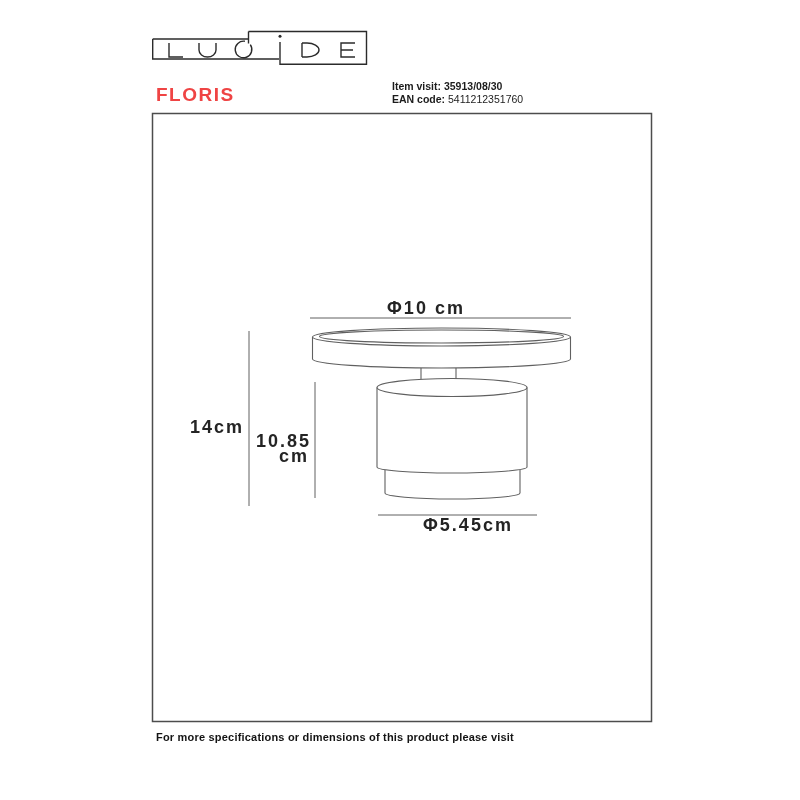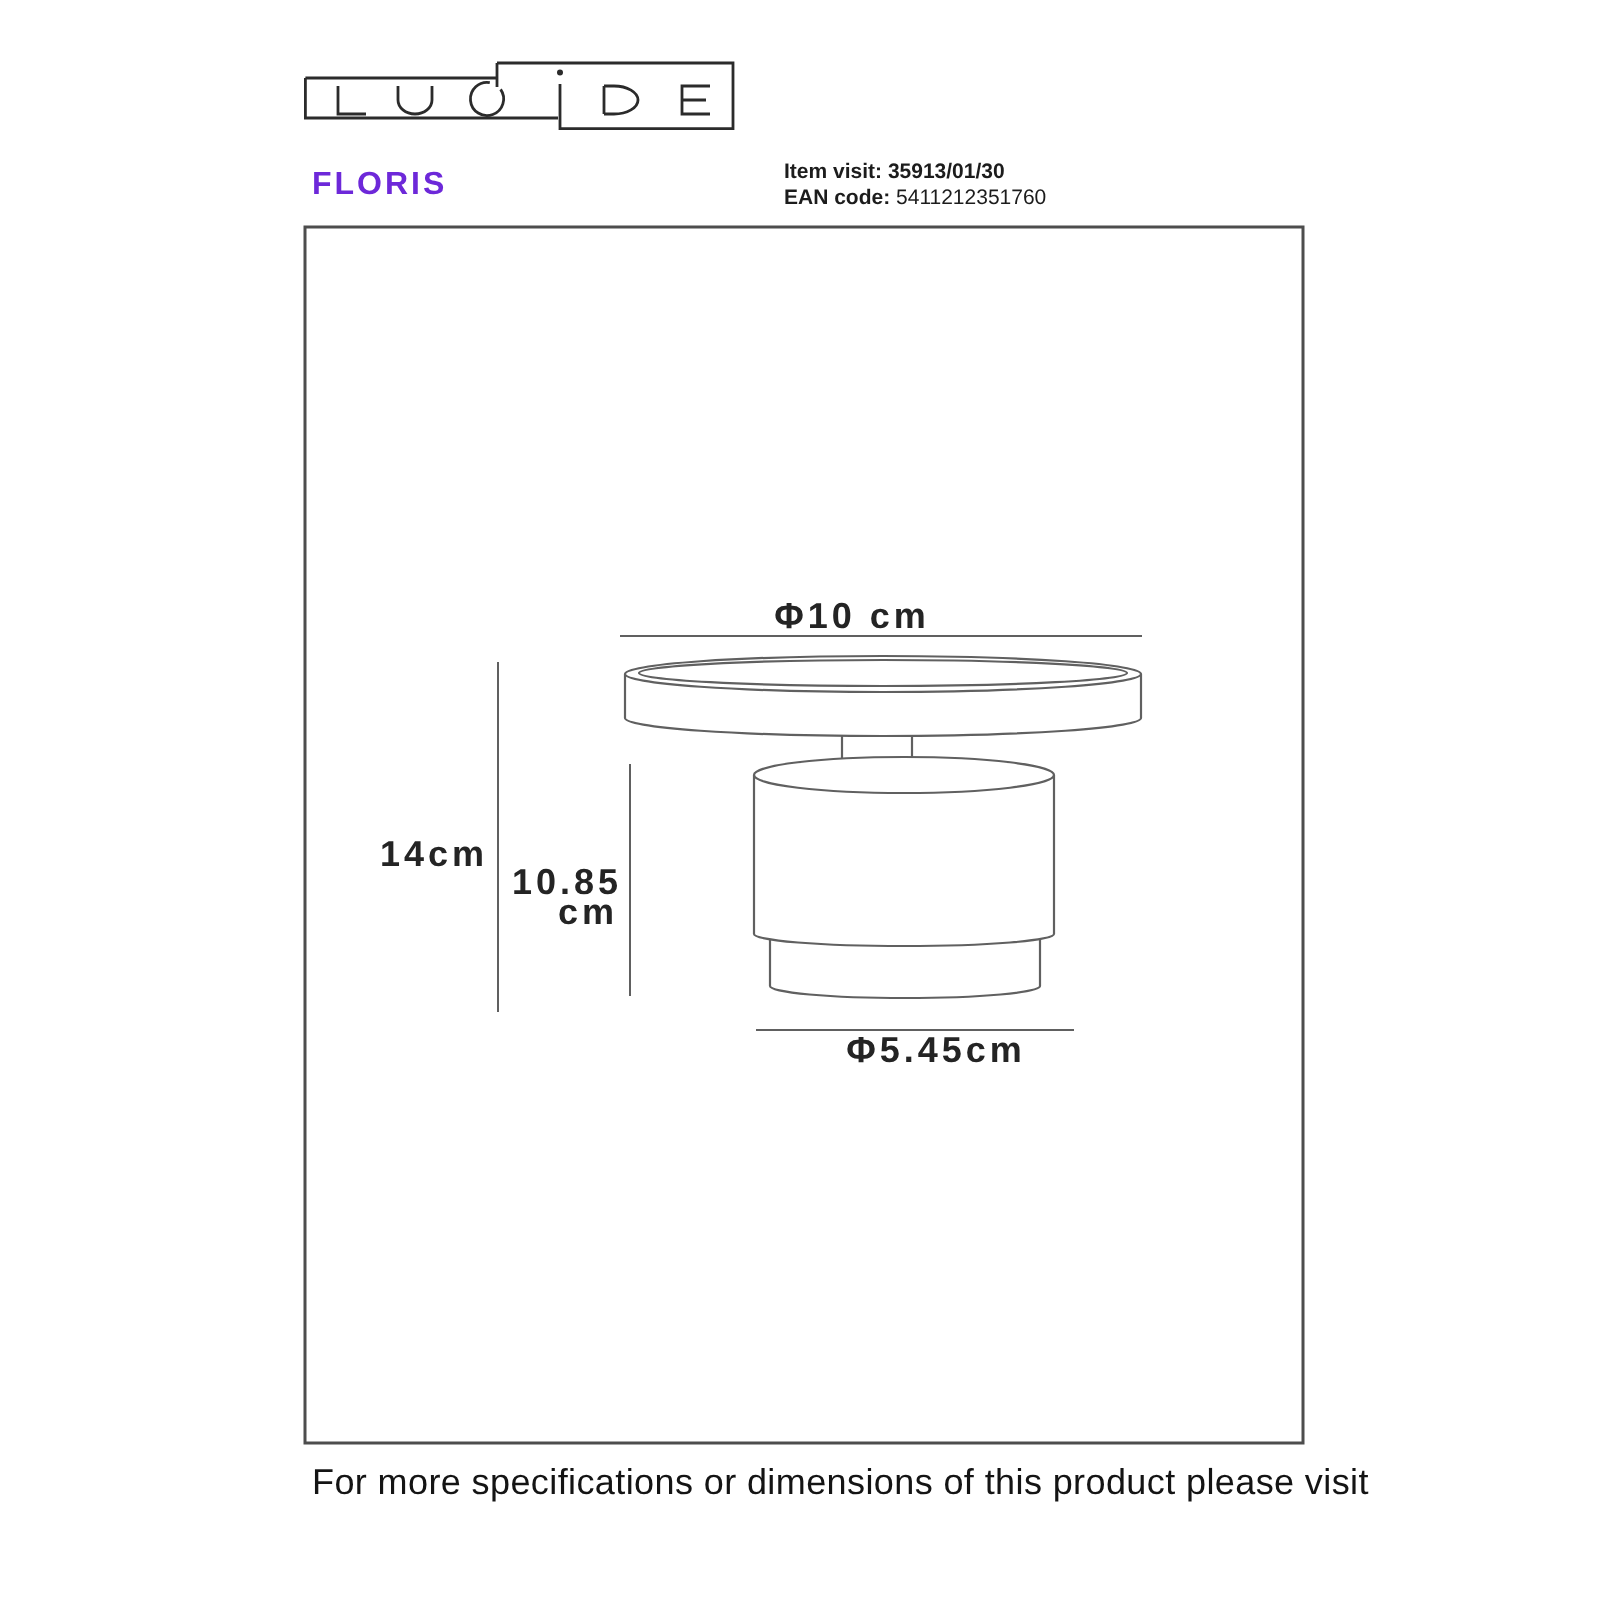--- a/index.html
+++ b/index.html
@@ -3,40 +3,40 @@
 <meta charset="utf-8">
 <style>
   html,body{margin:0;padding:0;background:#fff;}
   .page{
     position:relative;width:800px;height:800px;background:#ffffff;
     font-family:"Liberation Sans", sans-serif;color:#242424;overflow:hidden;
   }
   .logo-svg{position:absolute;left:150px;top:26px;}
   .product-name{
     position:absolute;left:156px;top:84px;
-    font-size:16px;font-weight:bold;letter-spacing:1.5px;color:#6d28d9;
+    font-size:19px;font-weight:bold;letter-spacing:1.5px;color:#ef4444;
   }
   .doc-title{
     position:absolute;left:400px;top:31px;width:258px;text-align:right;
     font-size:10px;letter-spacing:0.4px;color:#3a3a3a;
   }
   .codes{
     position:absolute;left:392px;top:80px;
     font-size:10.5px;line-height:12.5px;color:#1c1c1c;
   }
   .codes .lbl{font-weight:bold;}
   .codes .val-bold{font-weight:bold;}
   .codes .val-reg{font-weight:normal;}
   .drawing-svg{position:absolute;left:0;top:0;}
   .dim-text{
     font-family:"Liberation Sans", sans-serif;
     font-size:18px;font-weight:bold;letter-spacing:2px;fill:#242424;
   }
   .footer{position:absolute;left:156px;top:731px;color:#141414;}
-  .footer-note{font-size:18px;font-weight:normal;letter-spacing:0.2px;}
+  .footer-note{font-size:11px;font-weight:bold;letter-spacing:0.2px;}
   .footer-site{font-size:17px;font-weight:bold;margin-top:4px;letter-spacing:0.3px;}
 </style>
 </head>
 <body>
 
 <div class="page">
 
   <svg class="logo-svg" width="221" height="42" viewBox="150 26 221 42">
     <title>LUCiDE</title>
     <g fill="none" stroke="#2b2b2b" stroke-width="1.4">
@@ -64,21 +64,21 @@
       <path d="M 355 43 H 341 V 57 H 355 M 341 50 H 353"></path>
     </g>
   </svg>
 
   <div class="product-name">FLORIS</div>
 
 
   <div class="codes">
     <div>
       <span class="lbl">Item visit:</span>
-      <span class="val-bold">35913/01/30</span>
+      <span class="val-bold">35913/08/30</span>
     </div>
     <div>
       <span class="lbl">EAN code:</span>
       <span class="val-reg">5411212351760</span>
     </div>
   </div>
 
   <svg class="drawing-svg" width="800" height="800" viewBox="0 0 800 800">
 
     <rect x="152.5" y="113.5" width="499" height="608" fill="none" stroke="#4d4d4d" stroke-width="1.5"></rect>

